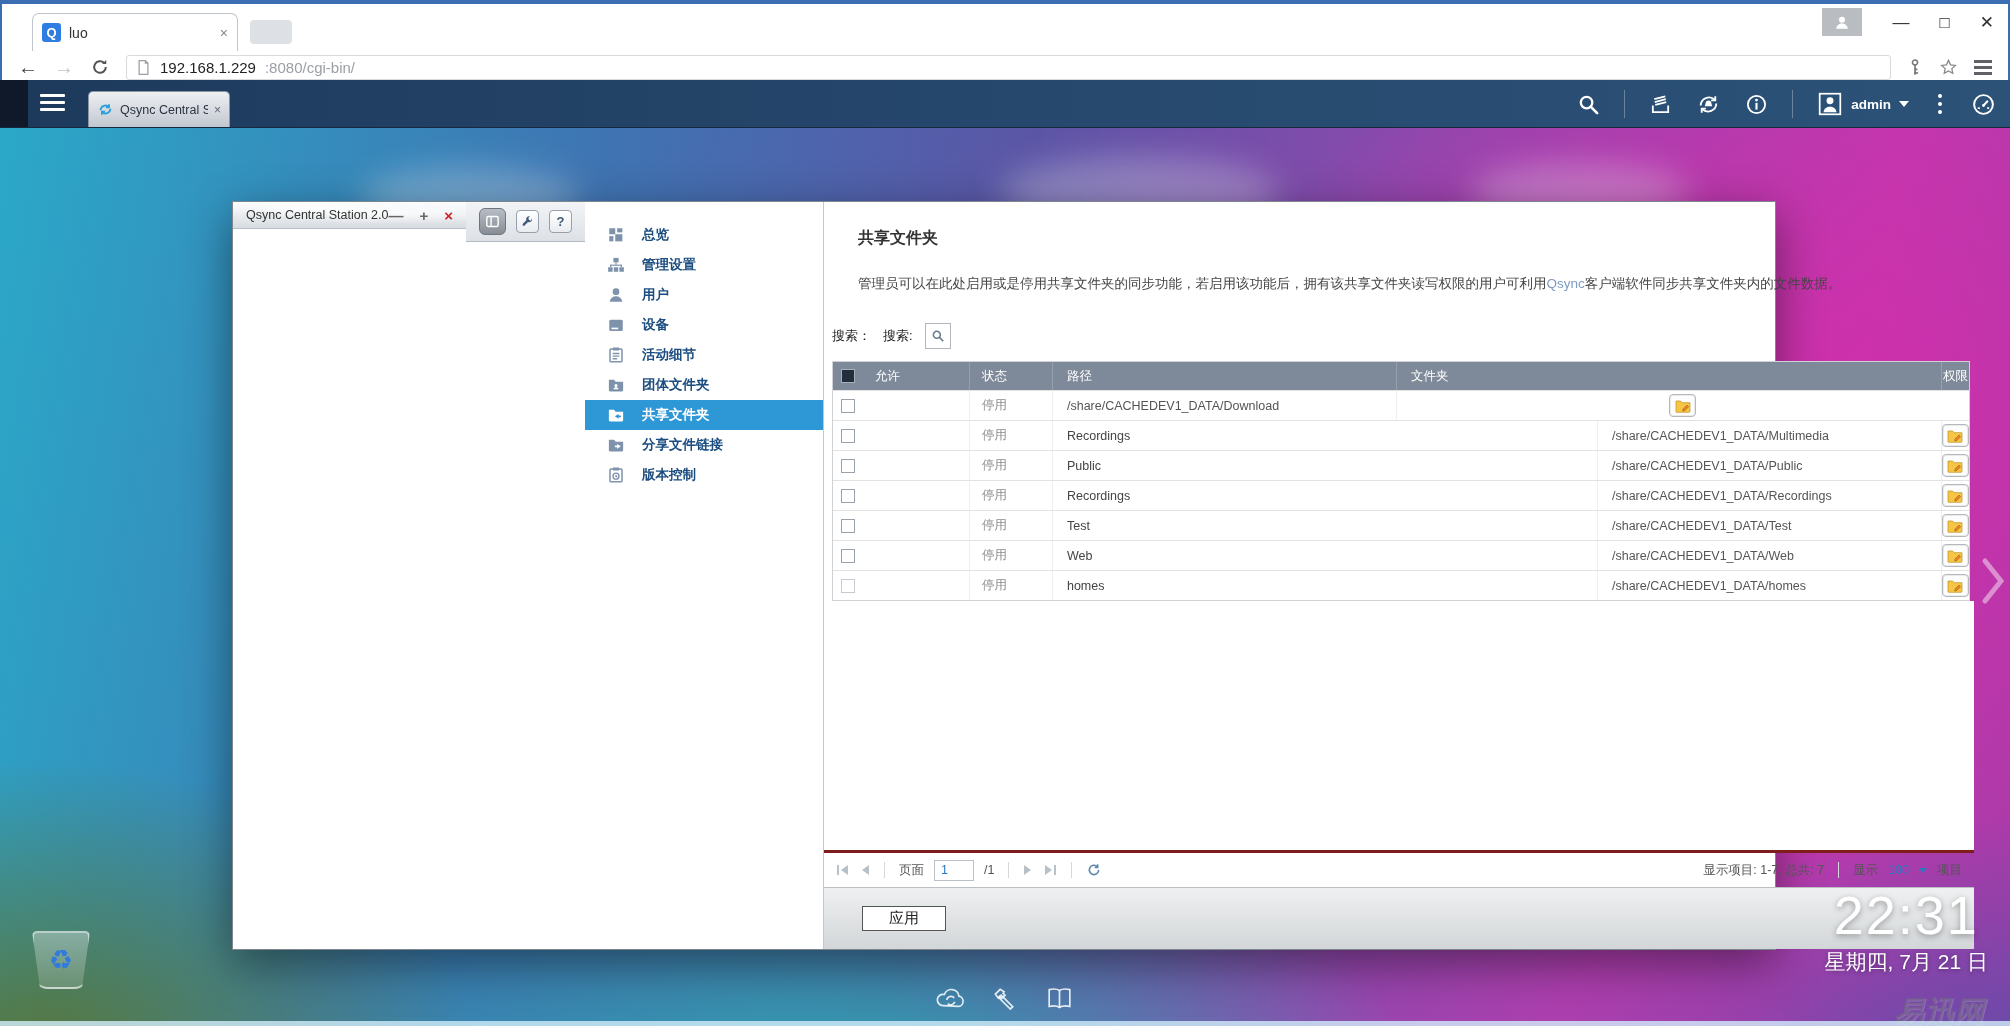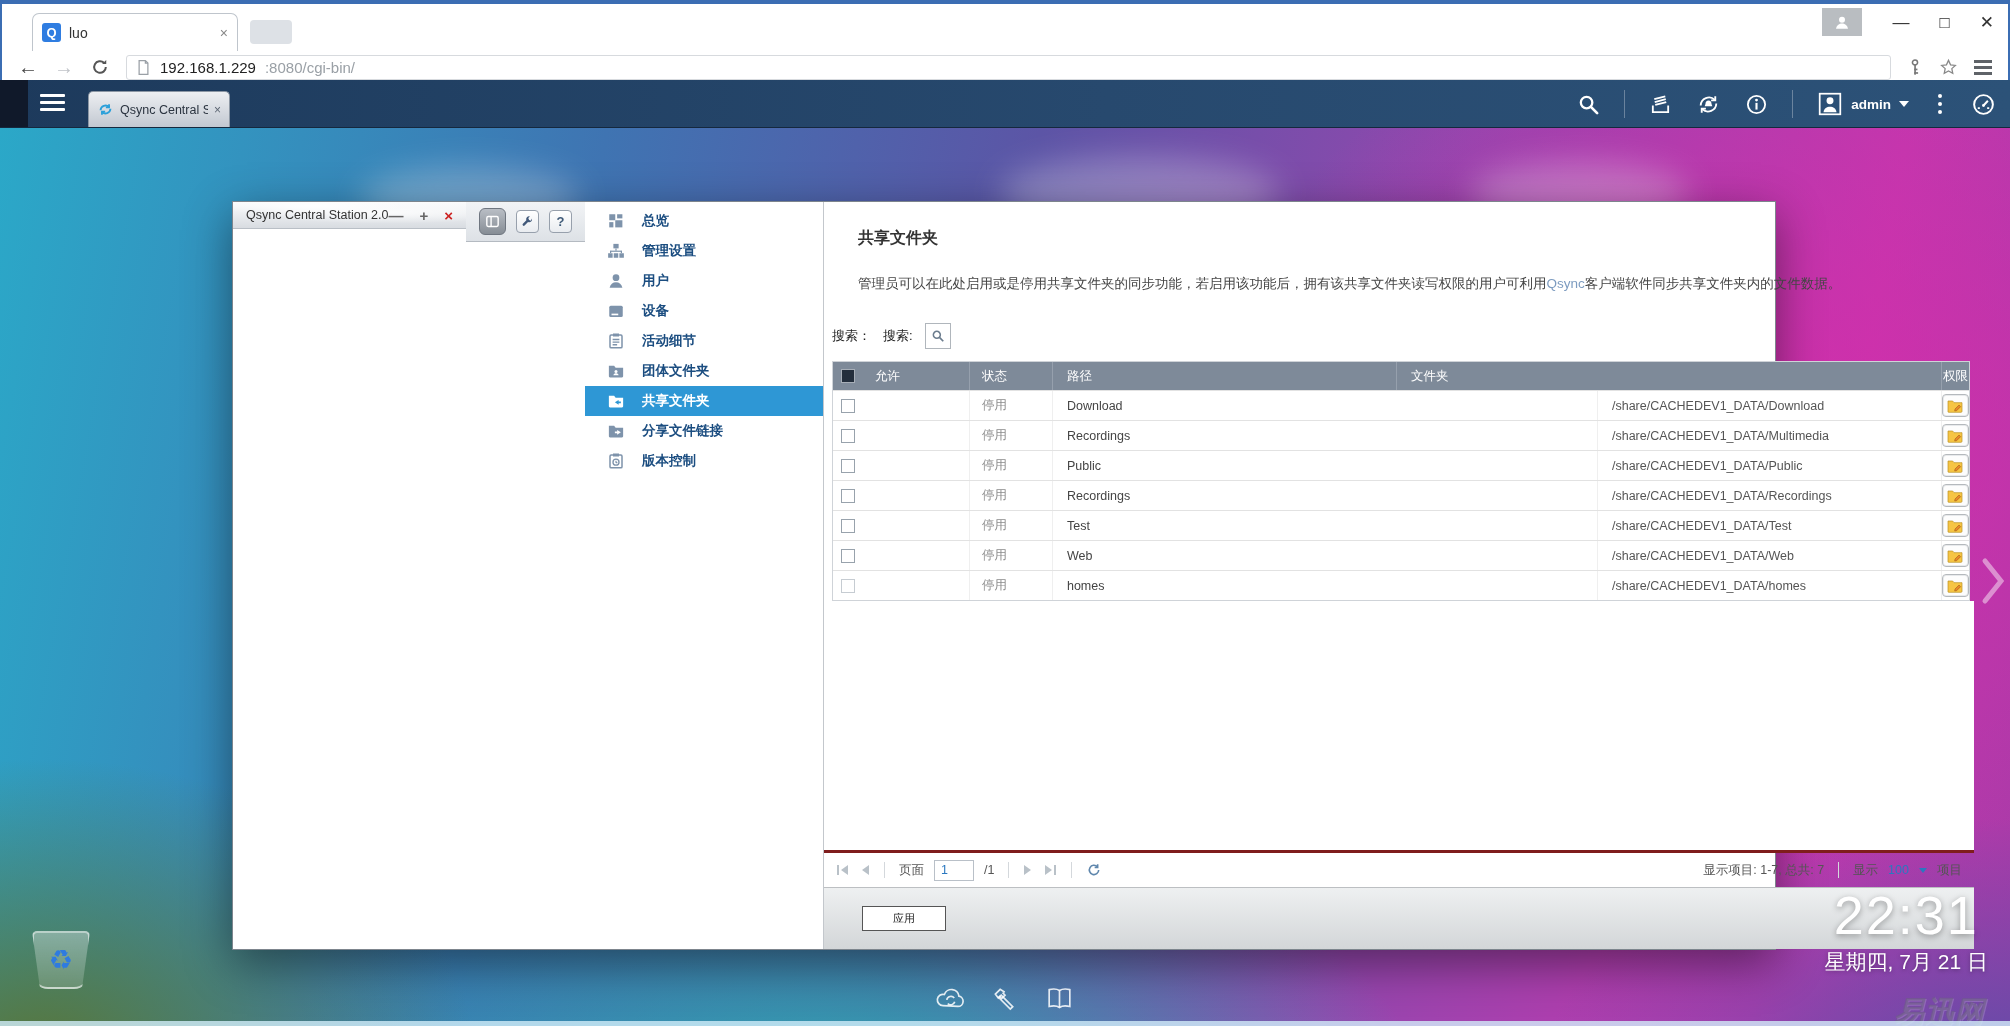--- a/index.html
+++ b/index.html
@@ -74,21 +74,21 @@
   .toolbar { height:40px; flex:none; background:linear-gradient(#f2f4f6,#dde1e6);
     border-bottom:1px solid #b4bac1; display:flex; align-items:center; padding:0 13px; }
   .panes-btn { width:27px; height:27px; border-radius:6px; border:1px solid #6f7680;
     background:linear-gradient(#b9bec5,#868d95); display:flex; align-items:center; justify-content:center; }
   .tb-spacer { flex:1; }
   .sq-btn { width:23px; height:23px; border:1px solid #97a0ac; border-radius:4px;
     background:linear-gradient(#fff,#e9ecf0); display:flex; align-items:center; justify-content:center;
     color:#3f5a78; font-size:13px; font-weight:bold; margin-left:10px; }
 
   .win-body { flex:1; display:flex; min-height:0; }
-  .sidebar { width:238px; flex:none; padding-top:4px; }
+  .sidebar { width:238px; flex:none; padding-top:18px; }
   .side-item { height:30px; display:flex; align-items:center; padding-left:22px; gap:17px;
     color:#1b4d80; font-size:13.5px; font-weight:bold; }
   .side-item .sicon { width:18px; height:18px; color:#7e93ab; flex:none; }
   .side-item.selected { background:#2e97d5; color:#fff; }
   .side-item.selected .sicon { color:#fff; }
 
   .main { flex:1; border-left:1px solid #c3c7cc; display:flex; flex-direction:column; min-width:0; }
   .content-top { padding:26px 8px 0 34px; }
   .page-heading { font-size:16px; font-weight:bold; color:#333; }
   .page-desc { margin-top:26px; font-size:13.5px; color:#454545; }
@@ -125,21 +125,21 @@
   .pg-input { width:40px; height:21px; border:1px solid #b9c0c8; font-size:12.5px; color:#2a78c0;
     padding-left:6px; font-family:inherit; }
   .pg-right { margin-left:auto; display:flex; align-items:center; gap:10px; }
   .blue { color:#2a78c0; }
   .caret-sm { width:0; height:0; border-left:4px solid transparent; border-right:4px solid transparent;
     border-top:5px solid #2a78c0; display:inline-block; }
 
   .win-footer { height:62px; flex:none; background:linear-gradient(#eef0f1,#d3d6d8);
     border-top:1px solid #bcbfc2; display:flex; align-items:center; padding-left:38px; }
   .apply-btn { min-width:84px; height:25px; border:1px solid #555; background:#fff; color:#222;
-    font-size:11px; display:flex; align-items:center; justify-content:center; padding:0 14px; }
+    font-size:15px; display:flex; align-items:center; justify-content:center; padding:0 14px; }
 
   
   .clock-widget { position:absolute; right:22px; top:756px; text-align:center; color:#fff; }
   .clock-time { font-size:54px; letter-spacing:2px; text-shadow:0 2px 6px rgba(0,0,0,.35); }
   .clock-date { font-size:21px; margin-top:2px; text-shadow:0 1px 4px rgba(0,0,0,.35); }
   .watermark { position:absolute; right:26px; top:864px; font-size:30px; font-weight:bold;
     color:rgba(110,95,135,.65); text-shadow:1px 1px 0 rgba(255,255,255,.18); font-style:italic; }
   .recycle { position:absolute; left:30px; top:795px; width:64px; height:76px; }
   .recycle .cup { position:absolute; left:2px; top:8px; width:58px; height:58px;
     background:linear-gradient(rgba(255,255,255,.34),rgba(255,255,255,.16));
@@ -404,21 +404,20 @@
               <div class="cell c4">路径</div>
               <div class="cell c3">文件夹</div>
               <div class="cell c5">权限</div>
             </div>
 
             <div class="g-row">
               <div class="cell c1">
                   <span class="row-cb"></span>
                 </div>
               <div class="cell c2 st-txt">停用</div>
-              <div class="cell c3 fold-txt">Download</div>
               <div class="cell c4 path-txt">/share/CACHEDEV1_DATA/Download</div>
               <div class="cell c5">
                   <span class="perm-btn">
                     <svg width="16" height="14" viewBox="0 0 24 21">
                       <path d="M1.5 3h7l2 2.5h12v13a1.5 1.5 0 0 1-1.5 1.5H3A1.5 1.5 0 0 1 1.5 18z" fill="#f6c544" stroke="#b98f1f"></path>
                       <path d="M12 15l6-6 2.5 2.5-6 6-3 .5z" fill="#e8862a" stroke="#9a5a12" stroke-width=".8"></path>
                     </svg>
                   </span>
                 </div>
             </div>

